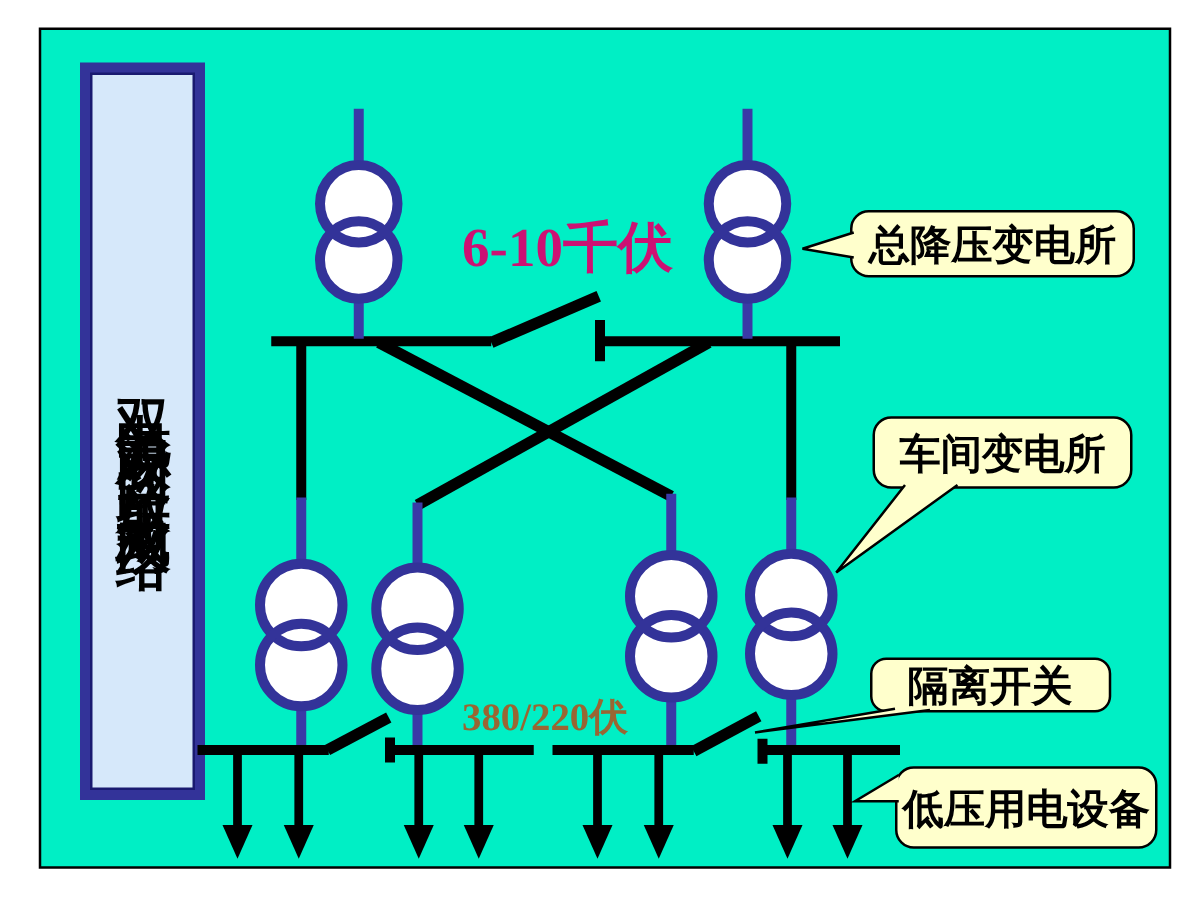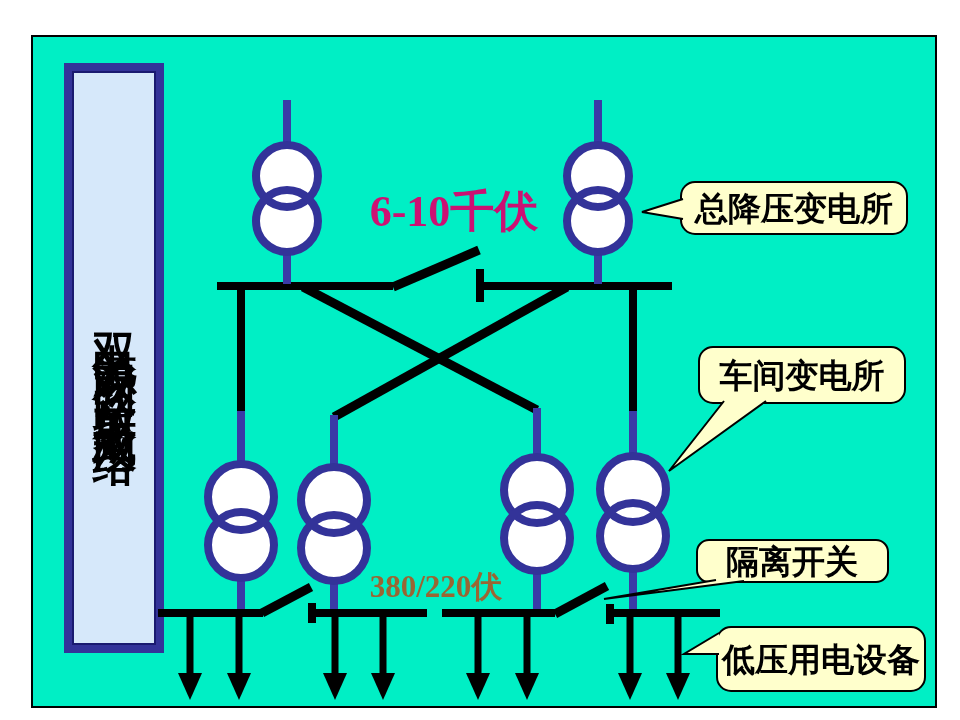--- a/index.html
+++ b/index.html
@@ -1,17 +1,17 @@
 <!DOCTYPE html>
 <html style="--outer-margin: #FFFFFF; --background: #00EFC5; --slide-border: #000000; --line-black: #000000; --transformer-outline: #333399; --lead-blue: #3A3AA6; --title-box-border: #333399; --title-box-fill: #D6E8FA; --callout-fill: #FFFFCC; --hv-label-color: #CC1173; --lv-label-color: #996633;"><head>
 <meta charset="utf-8">
 <style>
   html,body{margin:0;padding:0;width:960px;height:720px;background:#fff;overflow:hidden;}
   .stage{position:relative;width:960px;height:620px;background:var(--outer-margin,#fff);
-         font-family:"Liberation Serif","DejaVu Serif",serif;margin-top:13px;}
+         font-family:"Liberation Serif","DejaVu Serif",serif;}
   svg{position:absolute;left:0;top:0;}
 
   .slide-bg{fill:var(--background,#00EFC5);stroke:var(--slide-border,#000);stroke-width:2px;}
   .black-line{stroke:var(--line-black,#000);fill:none;}
   .bus{stroke-width:8px;}
   .feeder{stroke-width:8px;}
   .diag{stroke-width:9px;}
   .blade{stroke-width:9px;}
   .tick{stroke-width:8px;}
   .arrow-stem{stroke:var(--line-black,#000);stroke-width:7px;}

